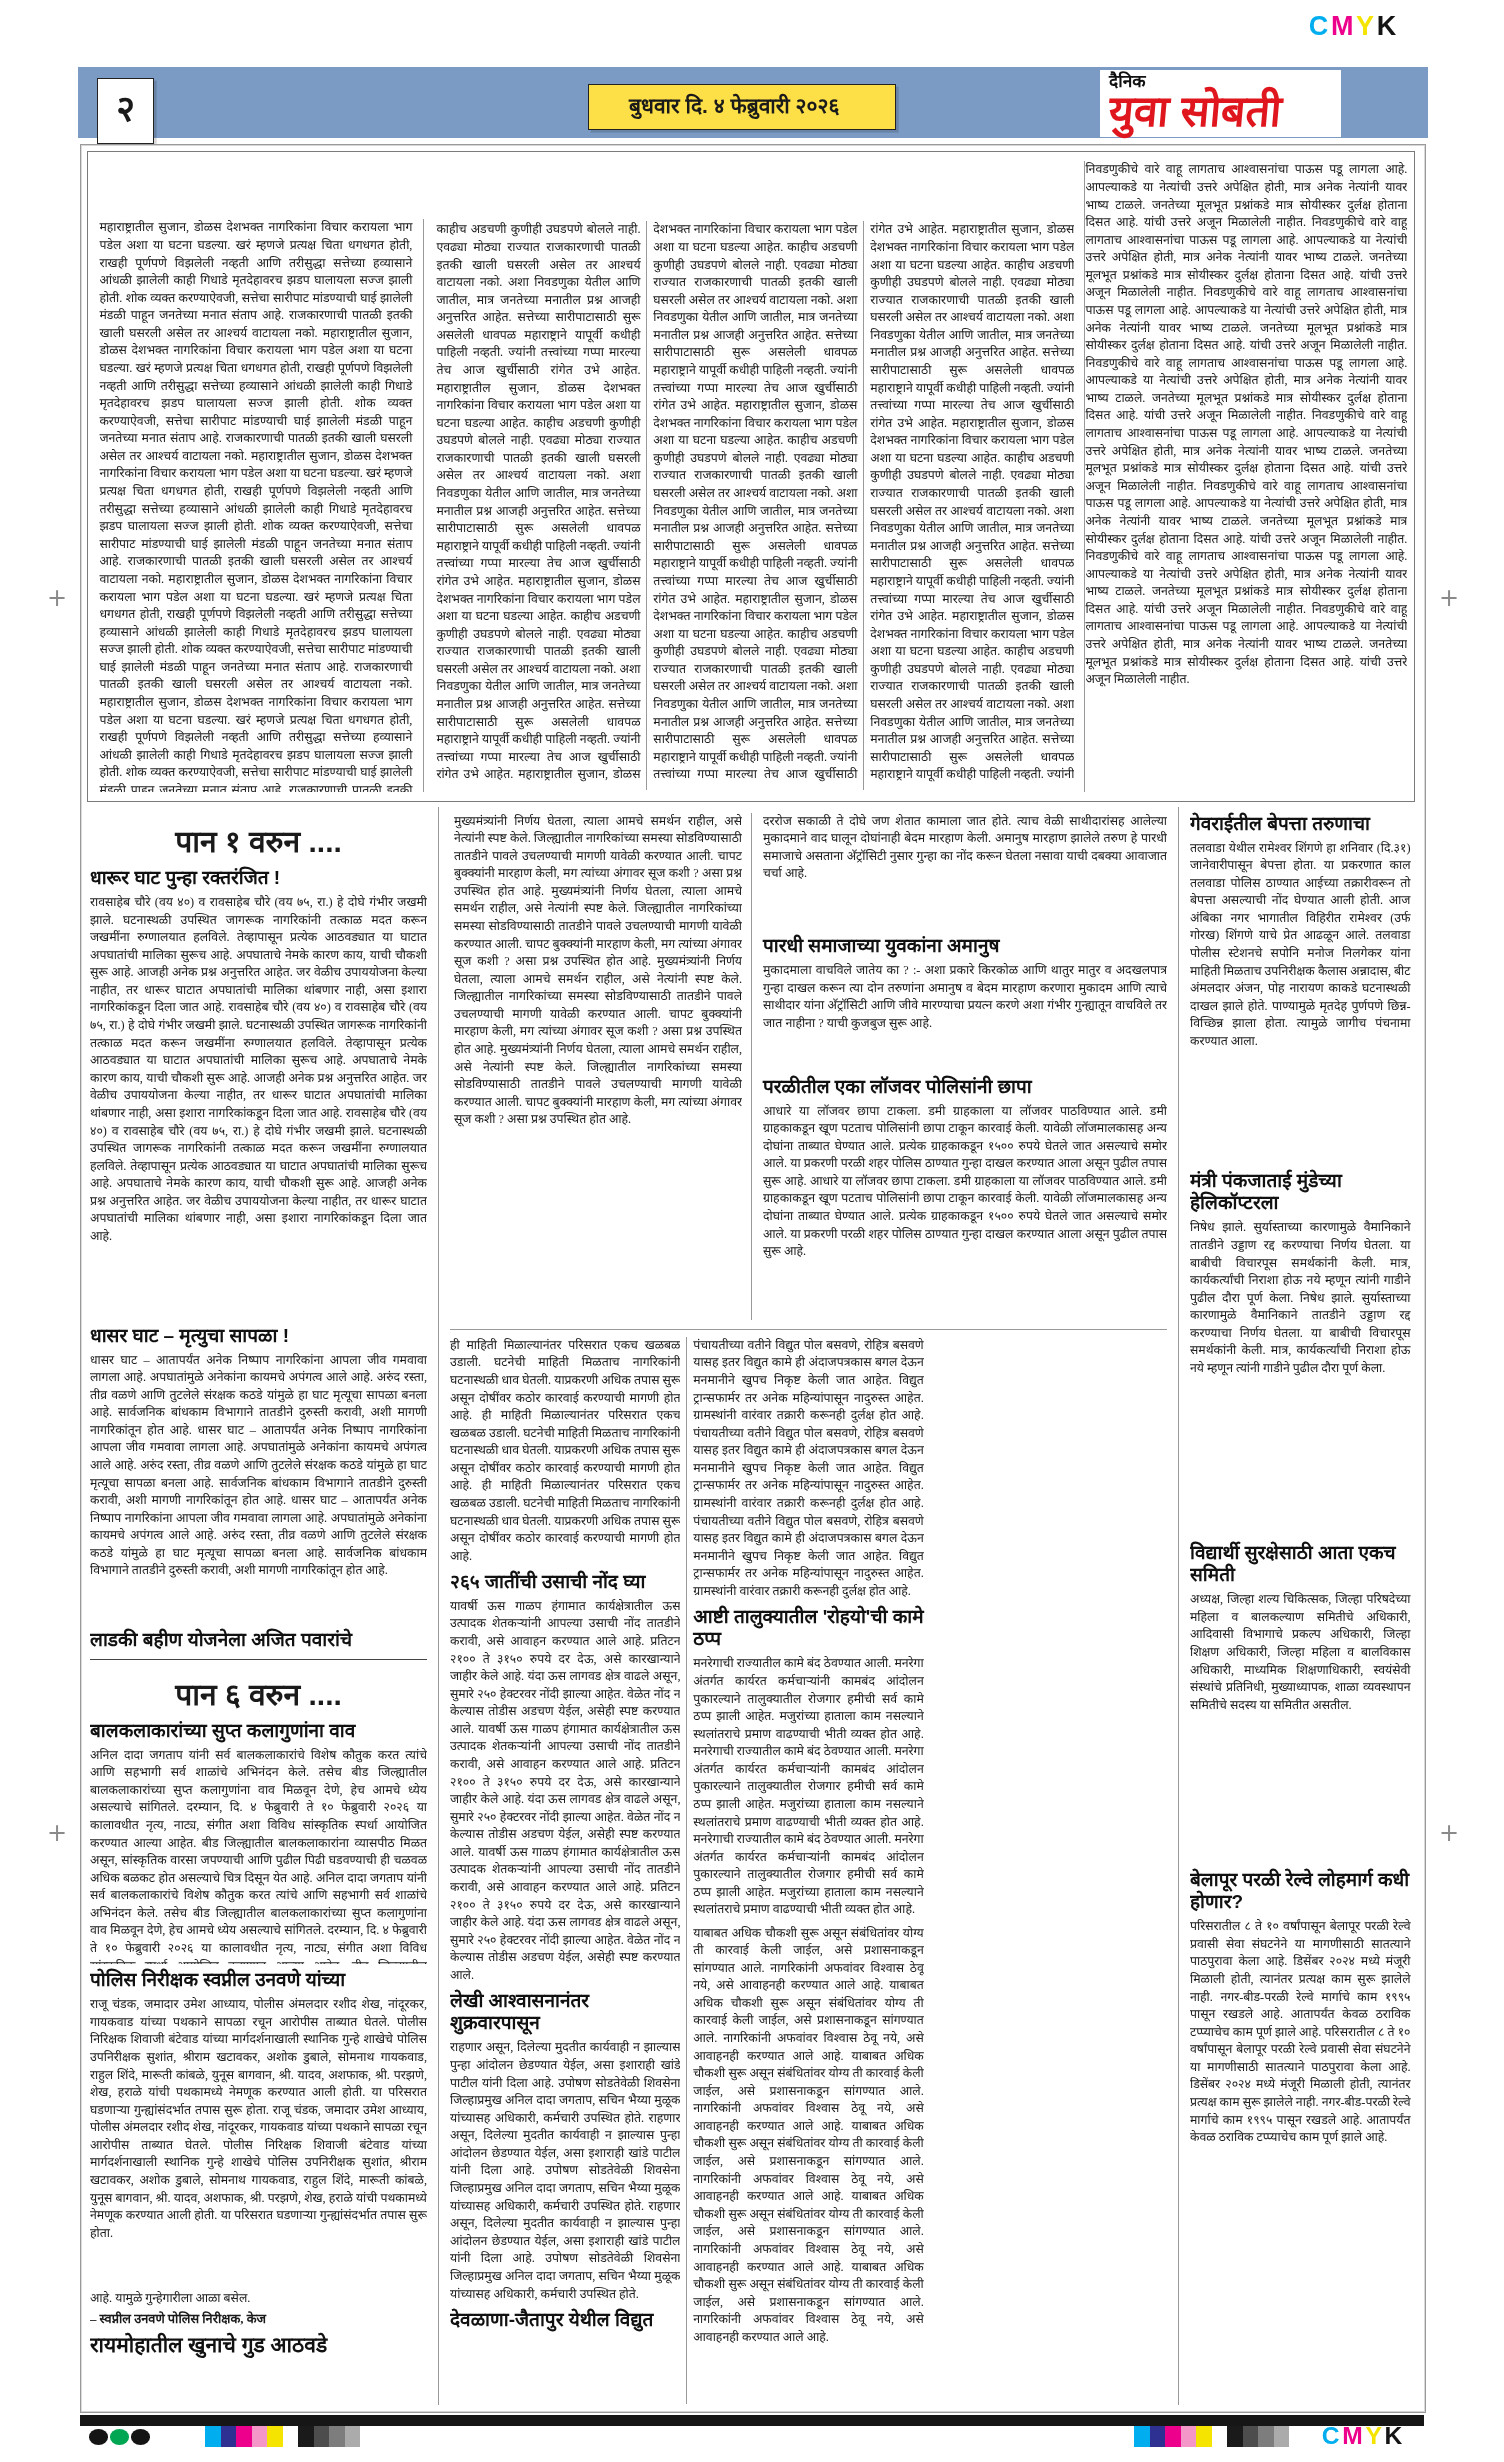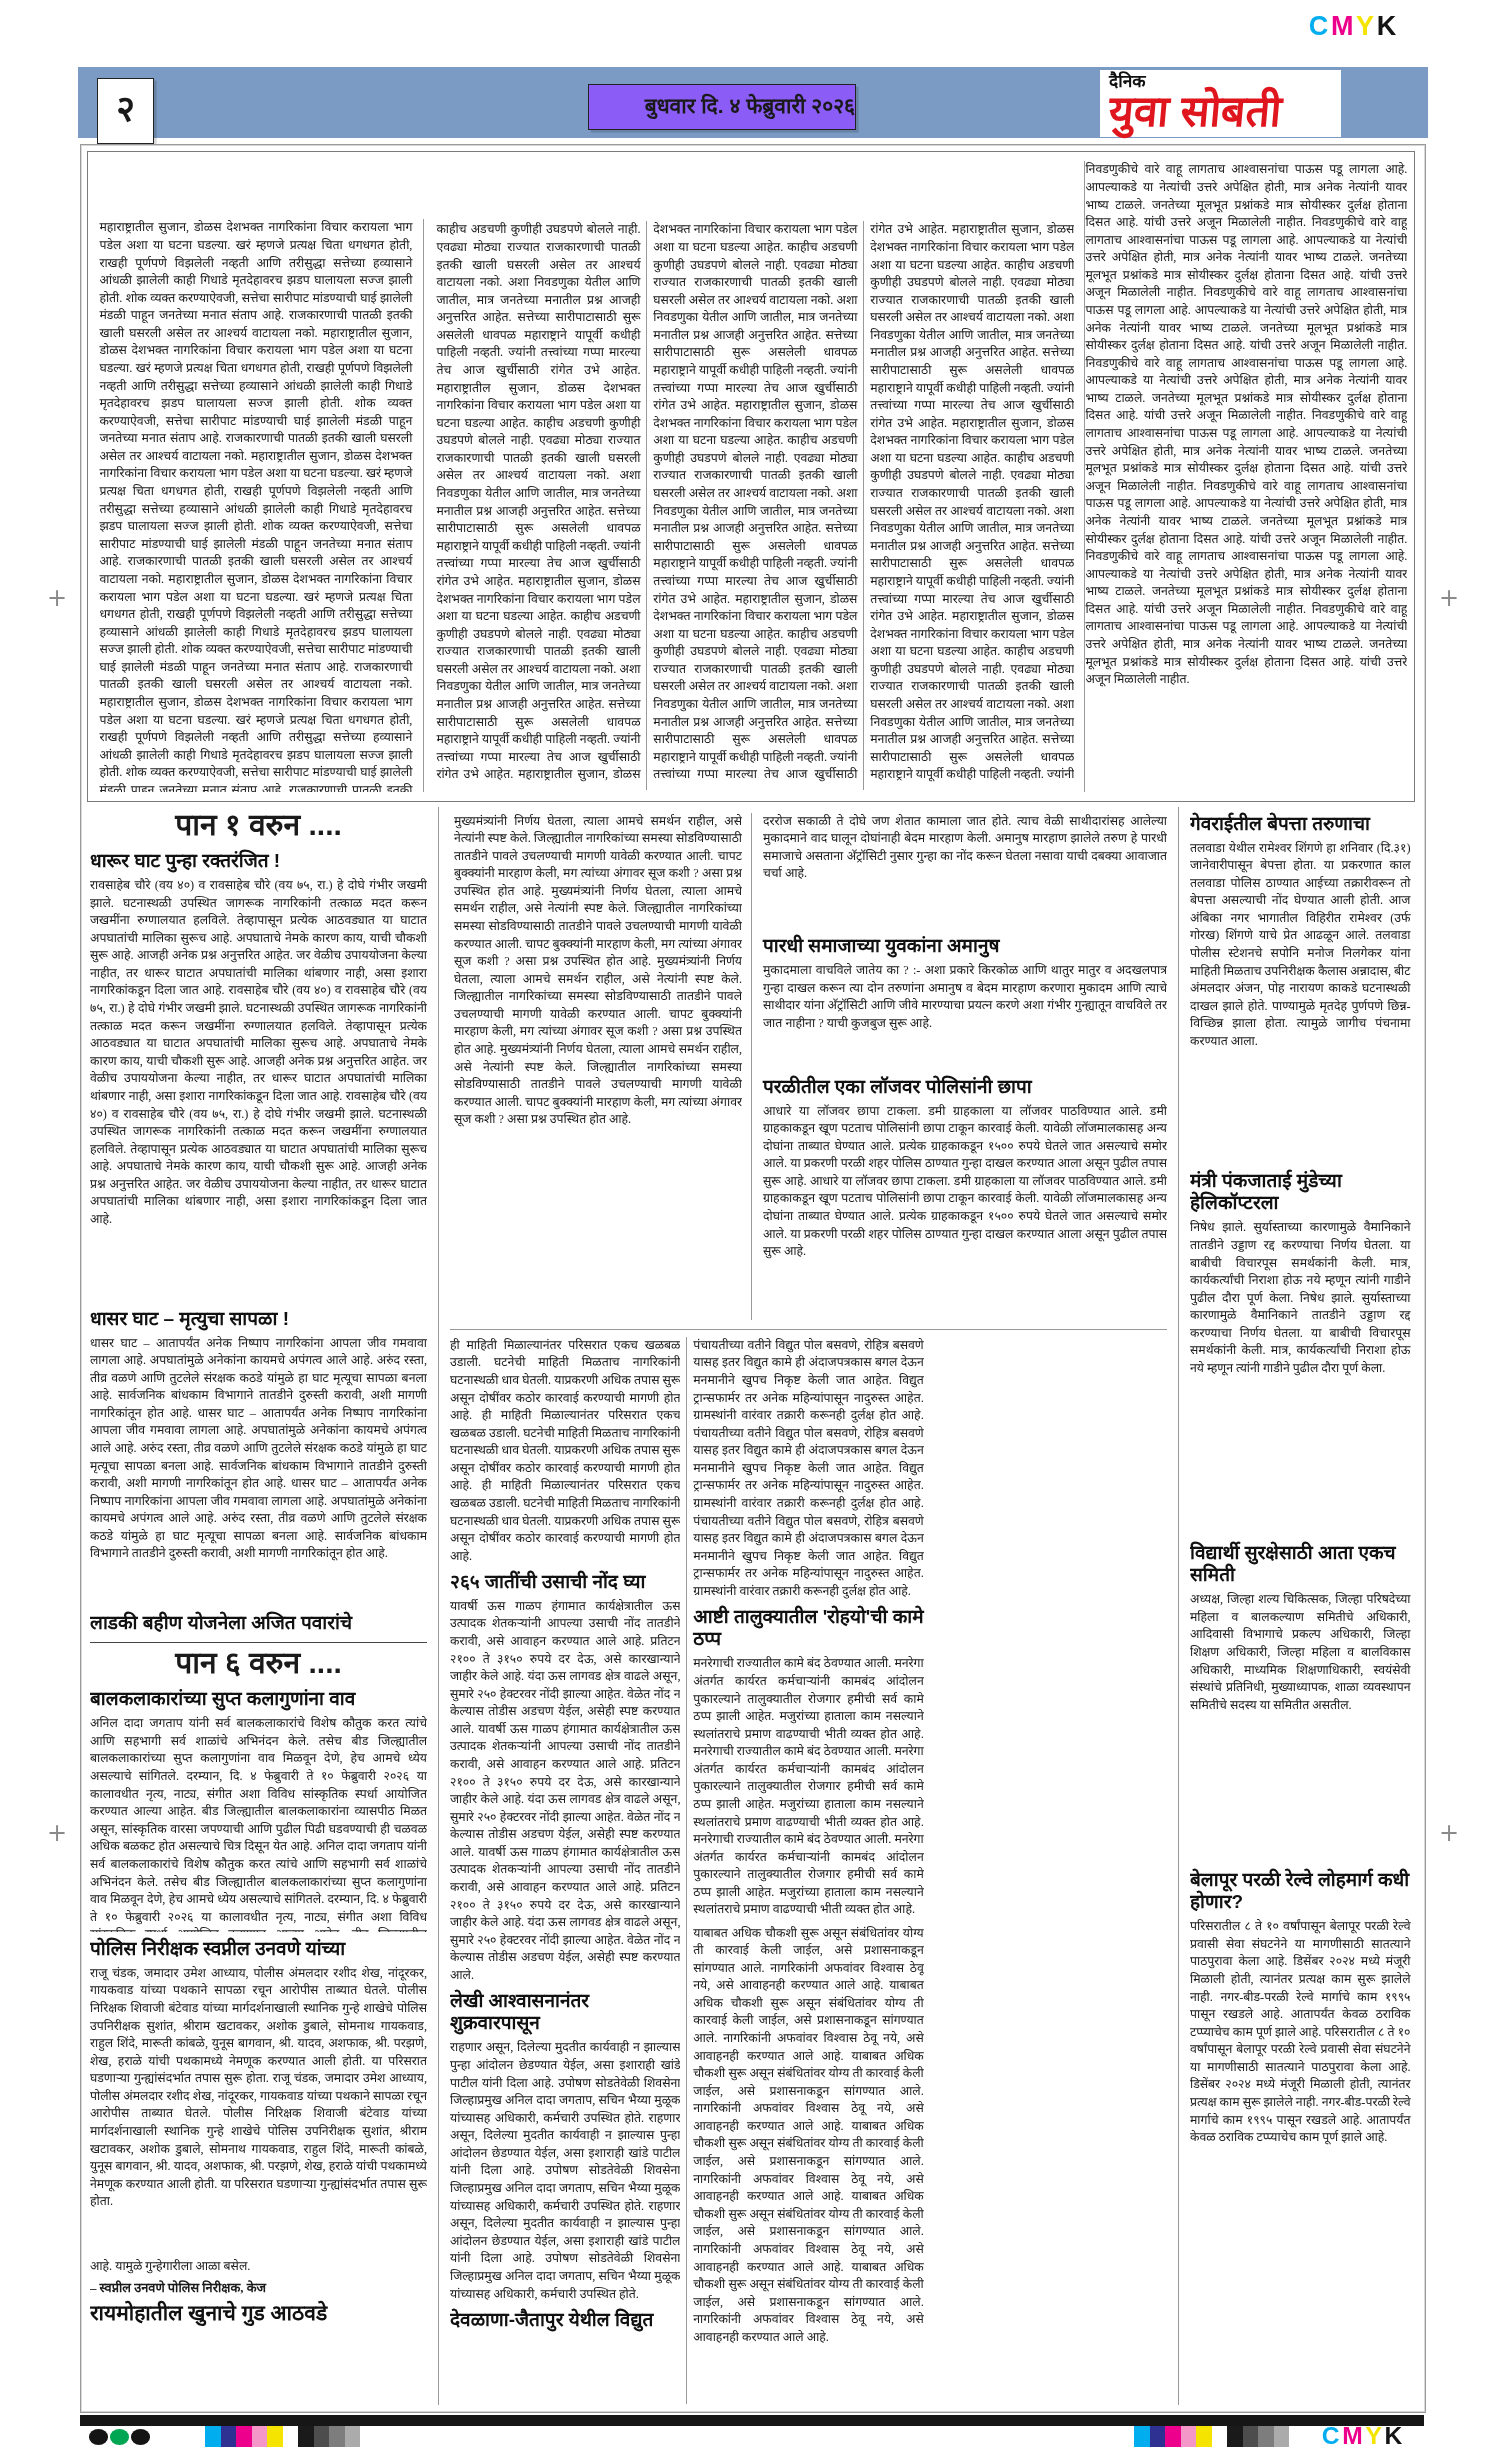--- a/index.html
+++ b/index.html
@@ -9,22 +9,22 @@
     overflow:hidden;
   }
   
   .cmyk{font-family:"Liberation Sans","DejaVu Sans",sans-serif;font-weight:700;letter-spacing:2.7px;}
   .cmyk-top{position:absolute;top:11px;right:106px;font-size:27px;}
   .cmyk .c{color:#00aeef}.cmyk .m{color:#ec008c}.cmyk .y{color:#f5e400}.cmyk .k{color:#141414}
   
   .band{position:absolute;left:78px;top:67px;width:1350px;height:71px;background:#7b9bc4;}
   .pagenum{position:absolute;left:97px;top:78px;width:55px;height:64px;background:#fff;border:1.8px solid #222;
     font:700 36px/60px "Liberation Sans","DejaVu Sans",sans-serif;text-align:center;box-shadow:2.7px 2.7px 0 rgba(0,0,0,.15);}
-  .datebox{position:absolute;left:588px;top:84px;width:266px;height:44px;background:#8b5cf6;border:1.8px solid #222;
-    font:700 21px/42px "Liberation Sans","DejaVu Sans",sans-serif;text-align:right;box-shadow:2.7px 2.7px 0 rgba(0,0,0,.15);}
+  .datebox{position:absolute;left:588px;top:84px;width:266px;height:44px;background:#fde047;border:1.8px solid #222;
+    font:700 21px/42px "Liberation Sans","DejaVu Sans",sans-serif;text-align:left;box-shadow:2.7px 2.7px 0 rgba(0,0,0,.15);padding-left:40px;}
   .masthead{position:absolute;left:1100px;top:70px;width:241px;height:67px;background:#fff;padding:1.8px 9px;box-sizing:border-box;}
   .masthead .small{font:700 17.3px/18px "Liberation Sans","DejaVu Sans",sans-serif;color:#111;}
   .masthead .big{font:700 43px/42px "Liberation Sans","DejaVu Sans",sans-serif;color:#df161d;
     transform:skewX(-5deg);display:inline-block;letter-spacing:0px;white-space:nowrap;}
   
   .reg{position:absolute;color:#8a8a8a;font:400 24px "DejaVu Sans",sans-serif;}
   
   .frame{position:absolute;left:80px;top:144px;width:1344px;height:2267px;background:#fff;
     border:1.8px solid #9a9a9a;box-shadow:inset 0 0 0 0.9px #d6d6d6;}
   
@@ -42,21 +42,21 @@
     font-size:12.3px;line-height:1.43;text-align:justify;overflow-wrap:break-word;}
   .right-top{position:absolute;left:996px;top:9px;width:323px;height:631px;
     border-left:0.9px solid #999;box-sizing:border-box;overflow:hidden;
     font-size:12.3px;line-height:1.43;text-align:justify;overflow-wrap:break-word;}
   
   .leftstrip{position:absolute;left:9px;top:662px;width:337px;height:1598px;overflow:hidden;}
   .midstrip{position:absolute;left:357px;top:662px;width:741px;height:1598px;
     border-left:0.9px solid #999;border-right:0.9px solid #999;padding:0 11px;box-sizing:border-box;overflow:hidden;}
   .rightstrip{position:absolute;left:1109px;top:662px;width:226px;height:1598px;overflow:hidden;
     padding-right:5.5px;box-sizing:border-box;}
-  .kicker{font:700 30px/1.1 "Liberation Sans","DejaVu Sans",sans-serif;text-align:center;margin:1px 0 9px;}
+  .kicker{font:700 30px/1.1 "Liberation Sans","DejaVu Sans",sans-serif;text-align:center;margin:18px 0 9px;}
   .sub{font:700 19px/1.18 "Liberation Sans","DejaVu Sans",sans-serif;margin:5.5px 0 4.6px;color:#111;}
   .sub.big{font-size:21px;}
   .bodytx{font-size:12.3px;line-height:1.43;text-align:justify;margin:0 0 5.5px;overflow:hidden;overflow-wrap:break-word;}
   .byline{font-size:12.8px;font-weight:700;margin:1.8px 0 5.5px;}
   hr.section{border:none;border-top:1.8px solid #444;margin:7.3px 0 3.6px;}
   .midrow1{height:507px;position:relative;margin-top:5.5px;}
   .mid-a{position:absolute;left:4px;top:0;width:288px;height:507px;overflow:hidden;}
   .mid-b{position:absolute;left:301px;top:0;width:416px;height:507px;overflow:hidden;
     border-left:0.9px solid #999;padding-left:11px;box-sizing:border-box;}
   .midrow2{height:1067px;margin-top:9px;border-top:0.9px solid #999;padding-top:7.3px;

